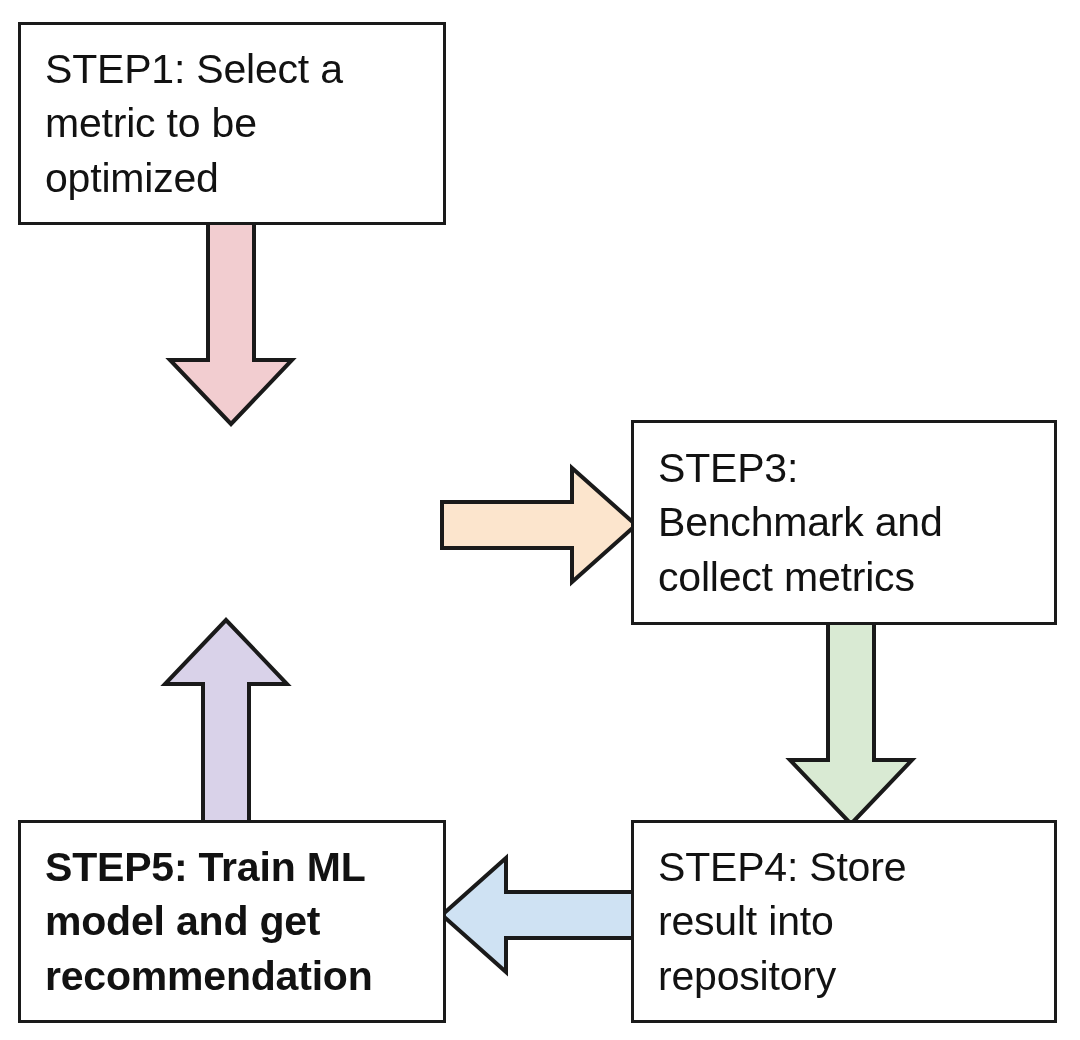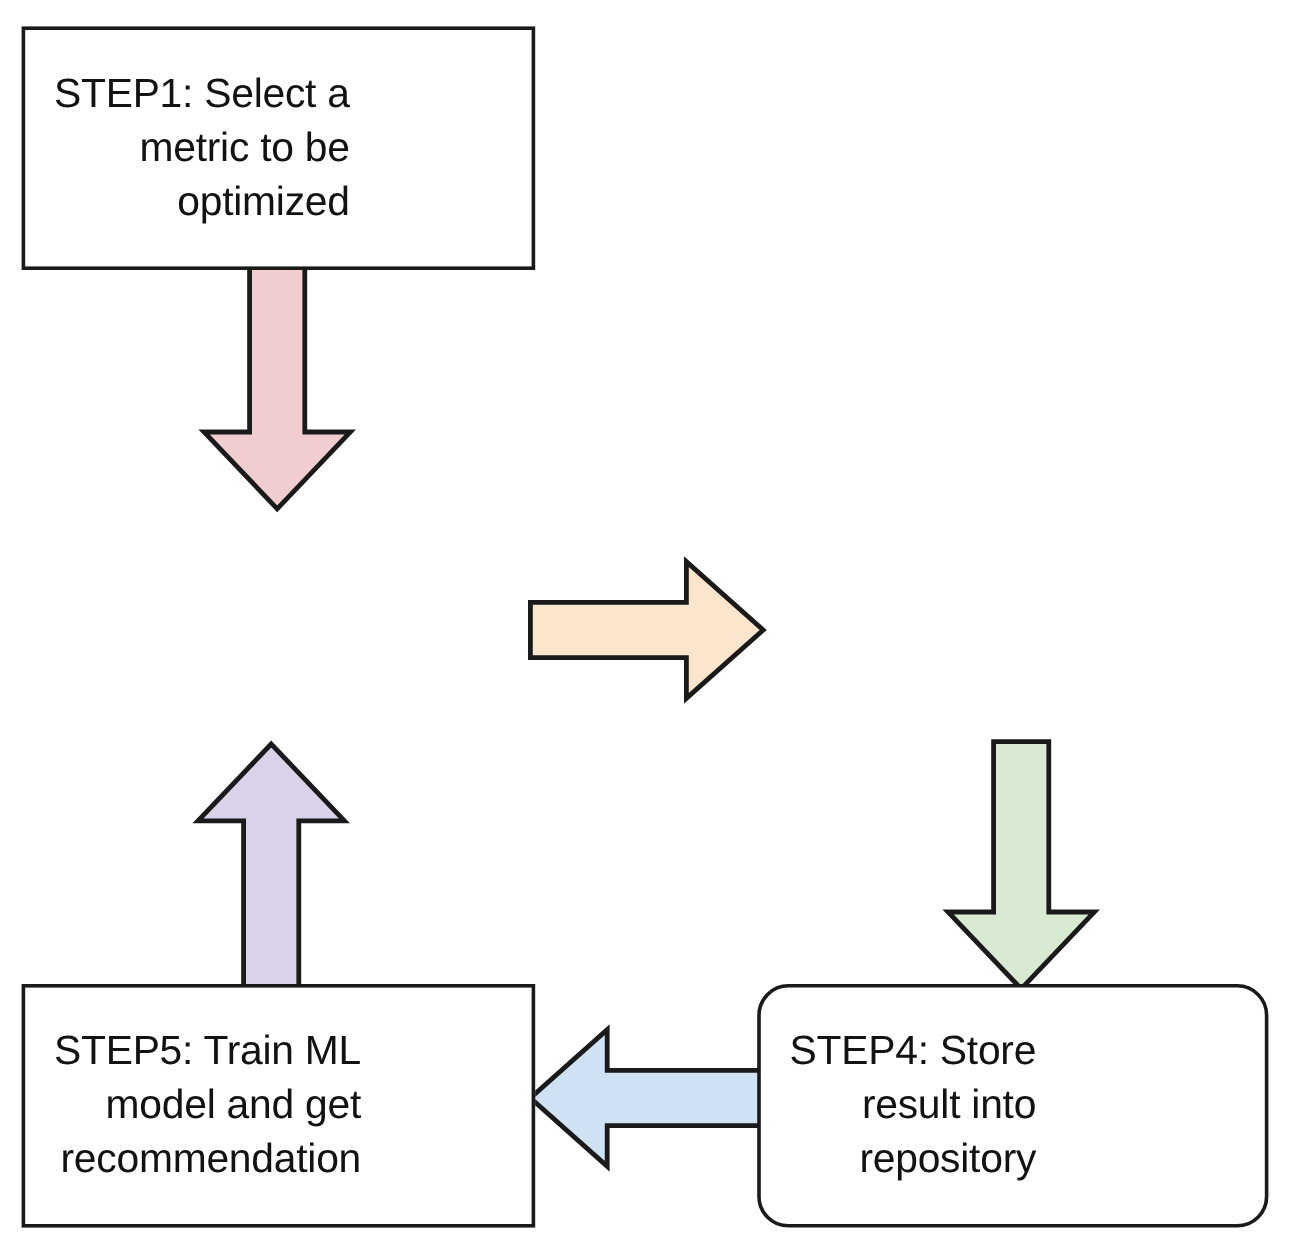--- a/index.html
+++ b/index.html
@@ -22,26 +22,25 @@
     box-sizing: border-box;
     background: #ffffff;
     border: 3px solid #1a1a1a;
     display: flex;
     align-items: center;
     z-index: 3;
   }
   .node-label {
     display: block;
     padding: 0 0 0 24px;
-    font-size: 34px;
+    font-size: 41px;
     line-height: 1.33;
     color: #121212;
     letter-spacing: -0.2px;
     white-space: pre-line;
-    text-align: right;
   }
   .arrow {
     position: absolute;
     z-index: 1;
   }
   .arrow svg {
     display: block;
     overflow: visible;
   }
 
@@ -94,26 +93,31 @@
     </svg>
   </div>
 
   <div class="node" id="node-step1" style="background: rgb(255, 255, 255); border-color: rgb(26, 26, 26);">
     <span class="node-label" style="color: rgb(18, 18, 18);">STEP1: Select a
 metric to be
 optimized</span>
   </div>
 
 
+  <div class="node" id="node-step3" style="background: rgb(255, 255, 255); border-color: rgb(26, 26, 26);">
+    <span class="node-label" style="color: rgb(18, 18, 18);">STEP3:
+Benchmark and
+collect metrics</span>
+  </div>
 
-  <div class="node" id="node-step4" style="background: rgb(255, 255, 255); border-color: rgb(26, 26, 26); border-radius: 26px;">
+  <div class="node" id="node-step4" style="background: rgb(255, 255, 255); border-color: rgb(26, 26, 26);">
     <span class="node-label" style="color: rgb(18, 18, 18);">STEP4: Store
 result into
 repository</span>
   </div>
 
-  <div class="node" id="node-step5" style="background: rgb(255, 255, 255); border-color: rgb(26, 26, 26);">
+  <div class="node" id="node-step5" style="background: rgb(255, 255, 255); border-color: rgb(26, 26, 26); font-weight: bold;">
     <span class="node-label" style="color: rgb(18, 18, 18);">STEP5: Train ML
 model and get
 recommendation</span>
   </div>
 
 </div>
 
 </body></html>

